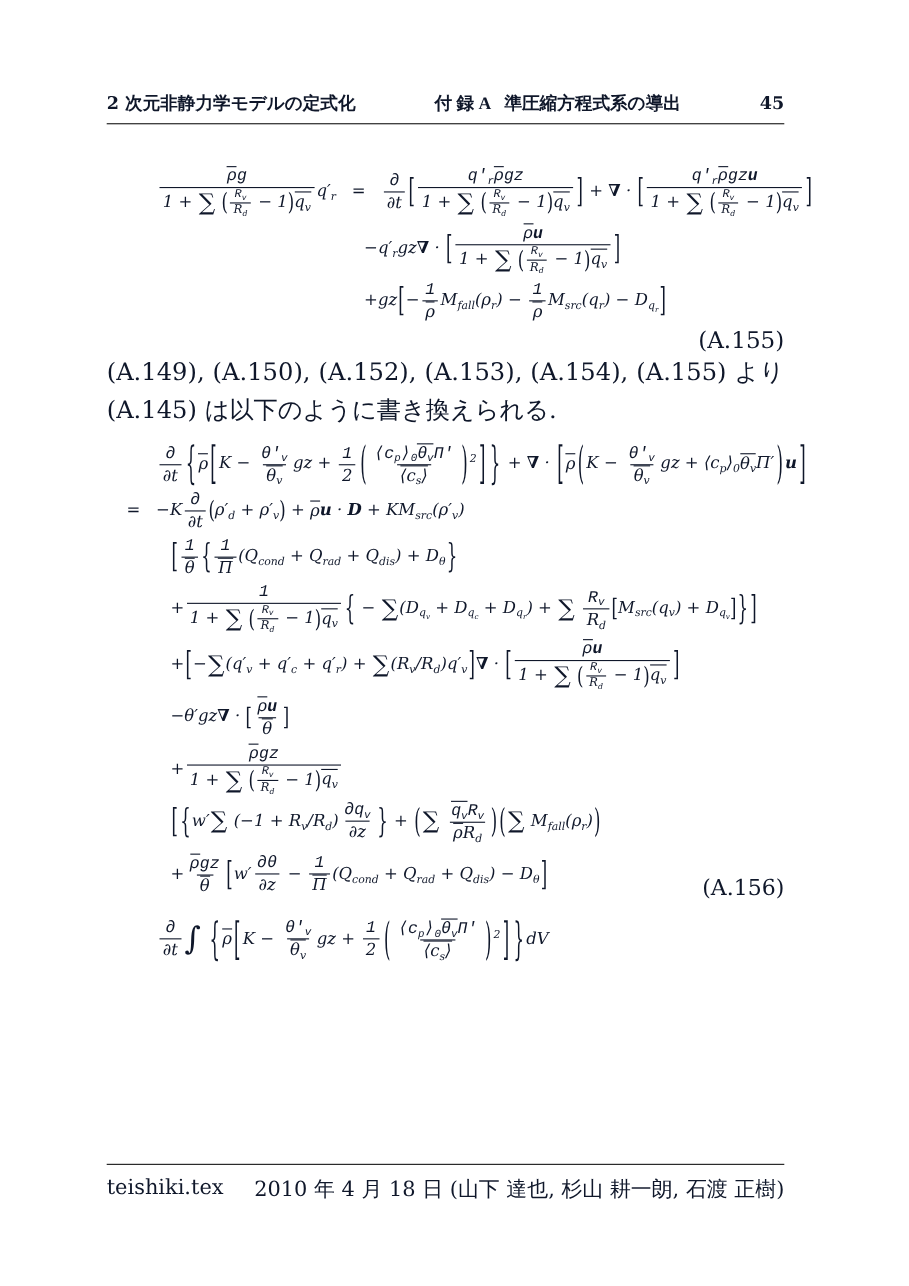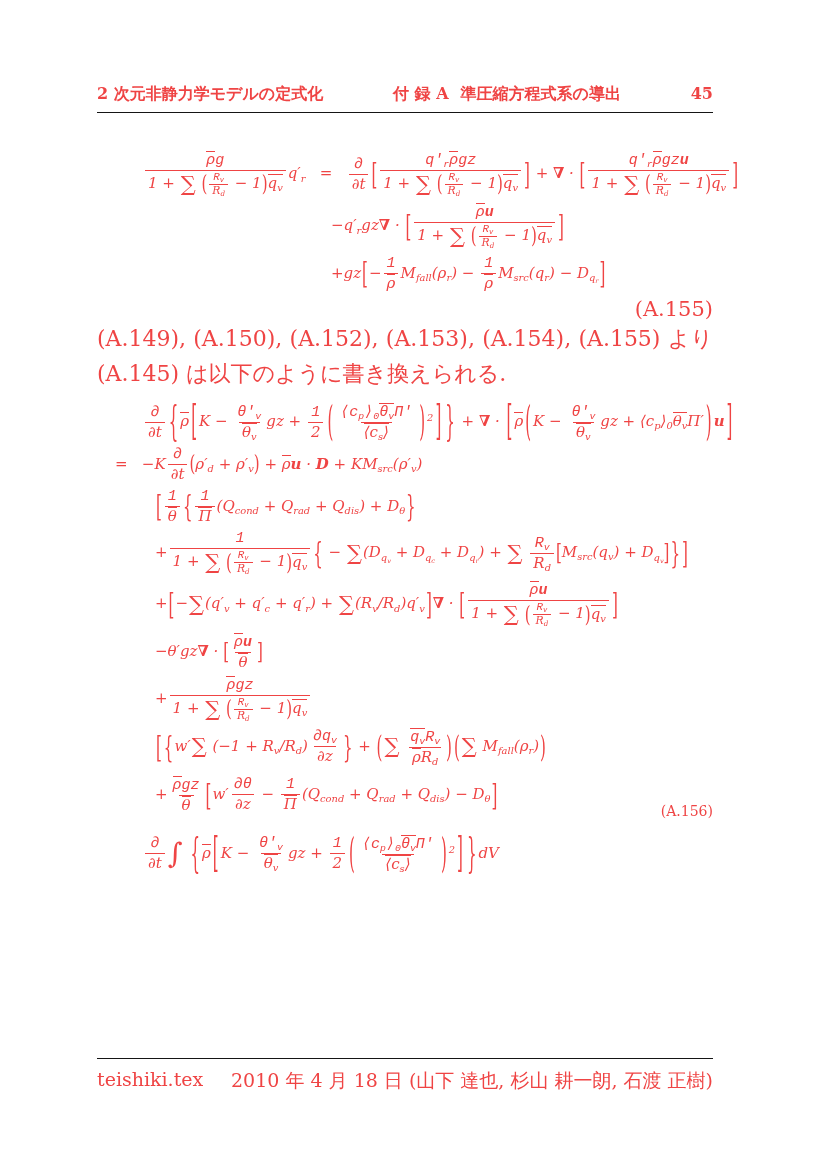--- a/index.html
+++ b/index.html
@@ -1,31 +1,31 @@
 <!DOCTYPE html>
 <html><head>
 <meta charset="utf-8">
 <style>
   html,body{margin:0;padding:0;background:#fff;}
   .page{position:relative;width:826px;height:1169px;background:#ffffff;overflow:hidden;
-        font-family:"DejaVu Serif","Liberation Serif",serif;color:#ef4444;}
+        font-family:"DejaVu Serif","Liberation Serif",serif;color:#0f172a;}
   .content{position:absolute;left:97px;top:84px;width:616px;}
   
   .runhead{display:flex;justify-content:space-between;align-items:baseline;
            font-size:16px;font-weight:bold;padding-bottom:7px;}
-  .runhead .ctr{display:inline-flex;gap:12px;}
+  .runhead .ctr{display:inline-flex;gap:12px;font-family:Liberation Serif, serif;}
   .rule{border-top:1.6px solid #151515;height:0;}
   
   p.body{font-size:22px;line-height:1.6;margin:0;text-align:justify;}
   
   .eqblock{font-size:15px;font-style:italic;}
   .fline{white-space:pre;margin:5px 0;line-height:1.25;}
   .eqrow{display:flex;justify-content:space-between;align-items:flex-end;}
   .tagline{text-align:right;font-style:normal;font-size:21px;margin-top:4px;}
-  .tag{font-style:normal;font-size:14px;}
+  .tag{font-style:normal;font-size:20px;}
   .ind-a{margin-left:234px;}
   .ind-b{margin-left:46px;}
   .ind-c{margin-left:18px;}
   .ind-d{margin-left:58px;}
   
   .frac{display:inline-flex;flex-direction:column;align-items:center;vertical-align:middle;
         margin:0 2px;line-height:1.2;text-align:center;}
   .num{display:block;padding:0 3px;font-family:Liberation Mono, monospace;}
   .den{display:block;padding:0 3px;border-top:1px solid currentColor;}
   .frac .frac{font-size:.72em;}

